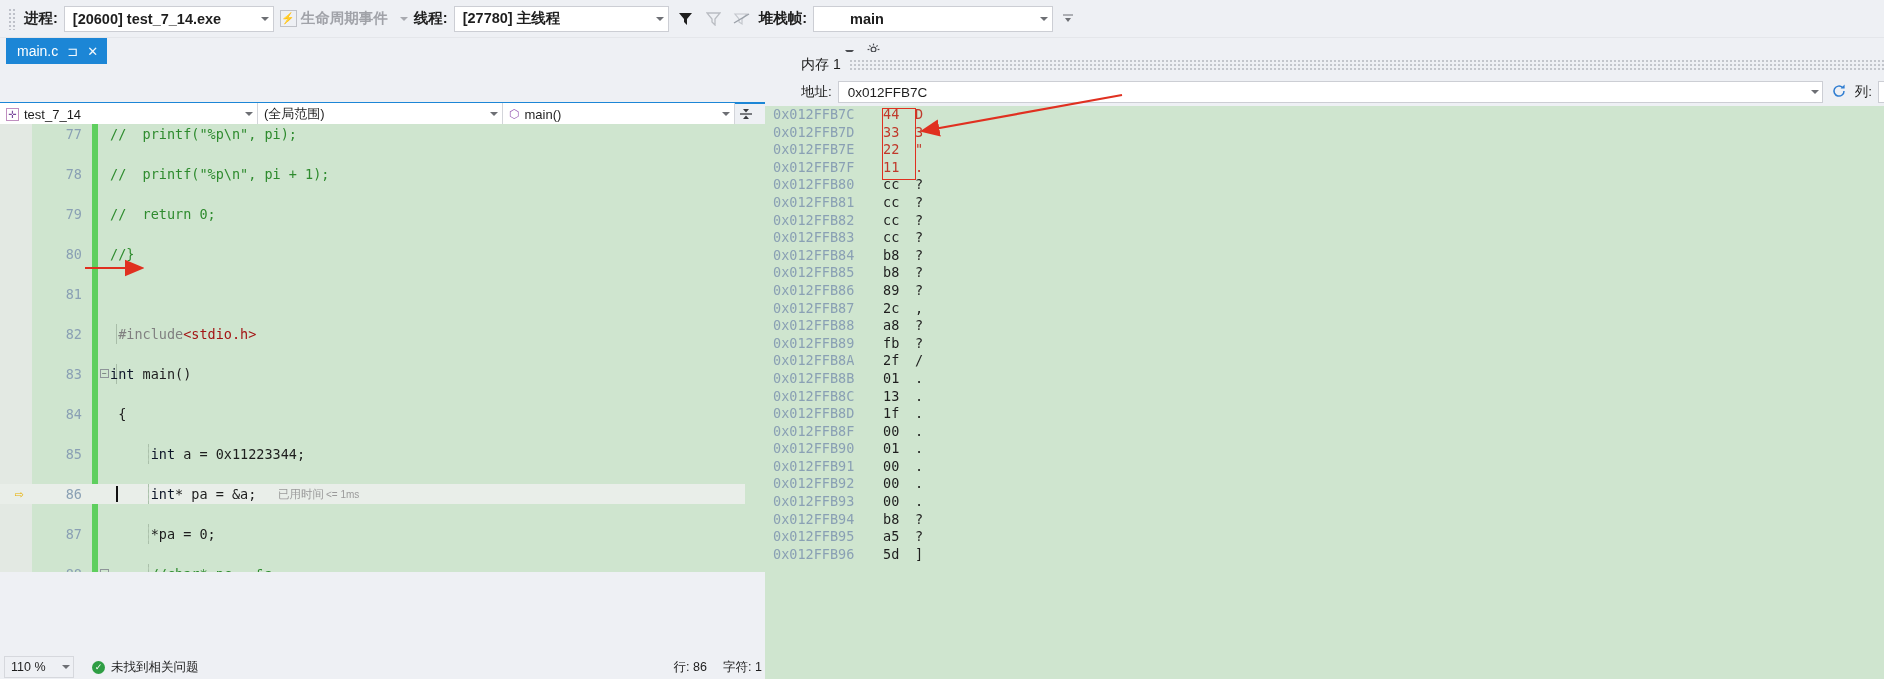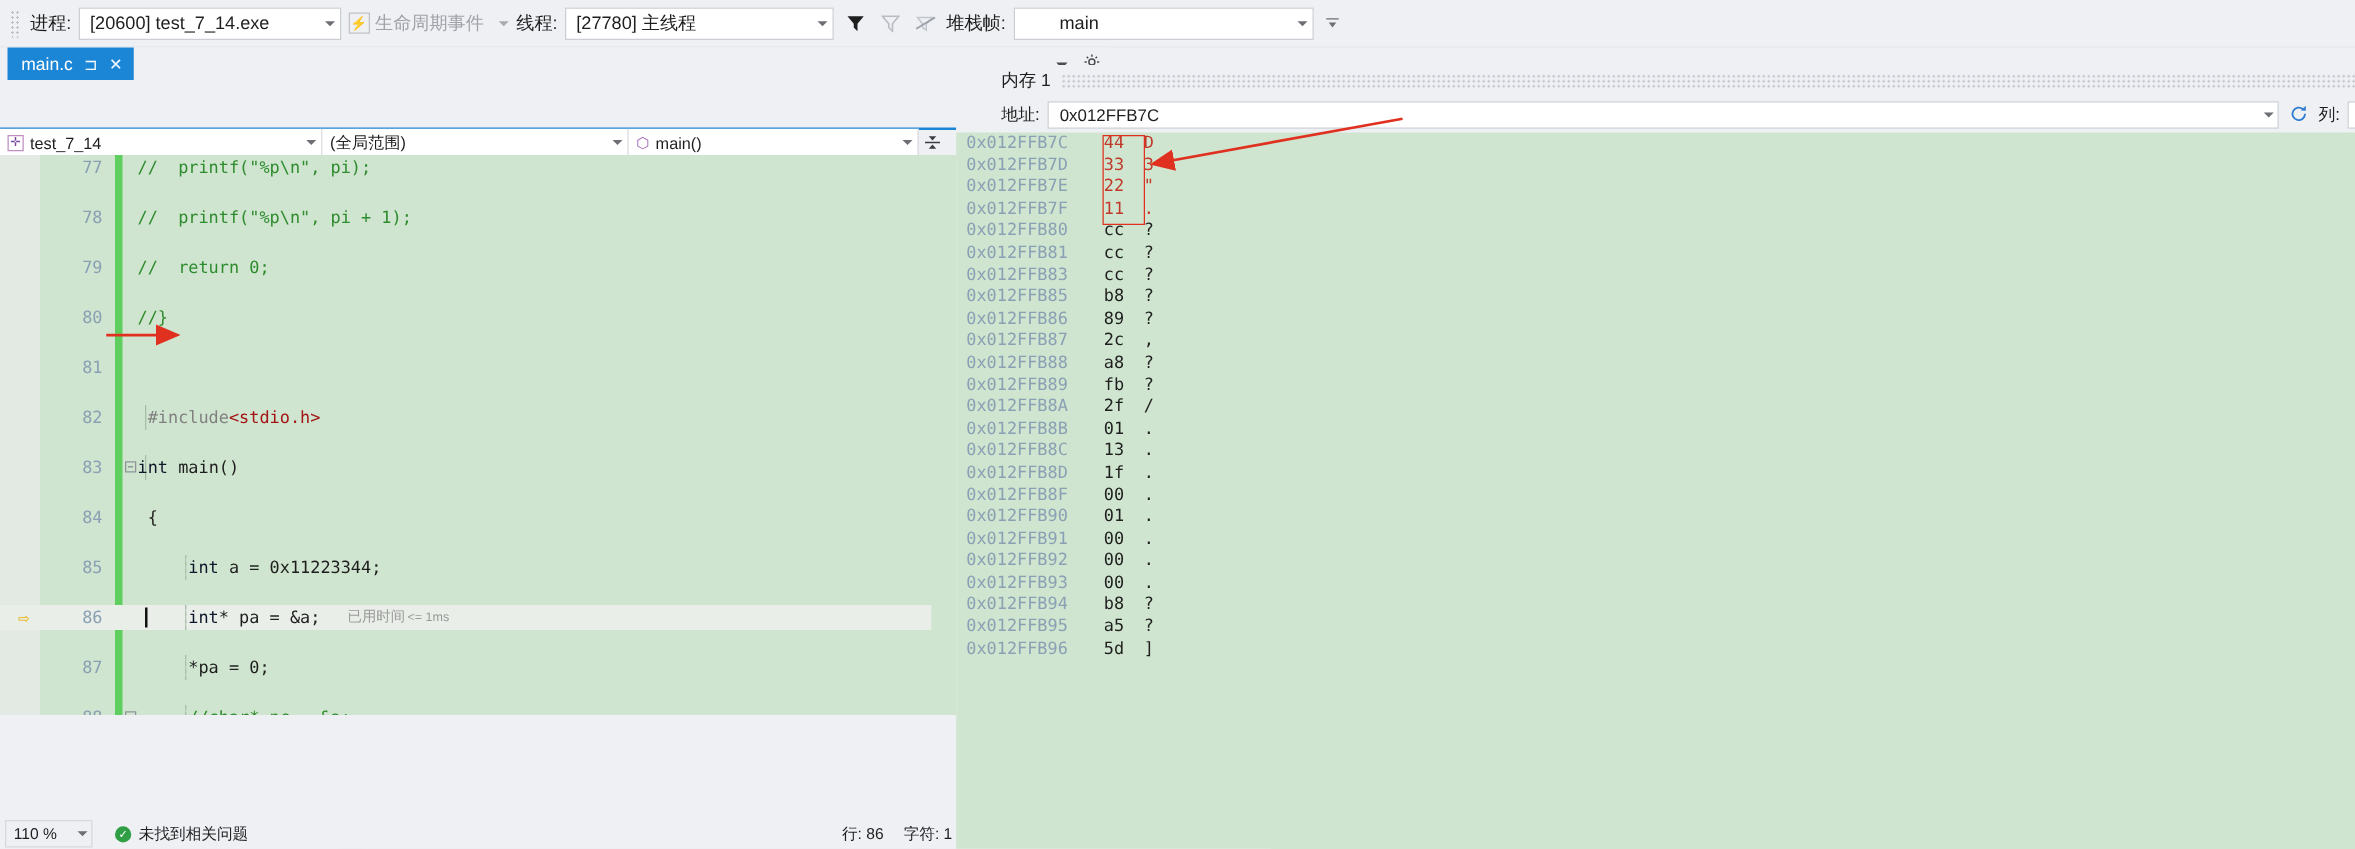--- a/index.html
+++ b/index.html
@@ -14,20 +14,21 @@
   }
   #app { position: relative; width: 1884px; height: 679px; }
 
   
   .debug-toolbar {
     position: absolute; left: 0; top: 0; width: 1884px; height: 38px;
     background: #eef0f4;
     display: flex; align-items: center; gap: 6px;
     padding-left: 8px;
     border-bottom: 1px solid #e4e6ea;
+    font-weight: bold;
   }
   .grip { width: 8px; height: 22px;
     background-image: radial-gradient(#b9bcc4 1px, transparent 1px);
     background-size: 4px 4px; opacity: .9; margin-right: 2px; }
   .tb-label { font-size: 14.5px; color: #1e1e1e; white-space: nowrap; }
   .combo {
     height: 26px; background: #fff; border: 1px solid #ccced4;
     display: flex; align-items: center; justify-content: space-between;
     padding: 0 4px 0 8px; font-size: 14.5px; color: #1e1e1e;
     white-space: nowrap; overflow: hidden;
@@ -368,21 +369,23 @@
     </div>
 
     <div class="mem-body">
       <div id="mem-rows">
           <div class="mrow"><span class="maddr">0x012FFB7C</span><span class="mhex hot">44</span><span class="mascii hot">D</span></div>
           <div class="mrow"><span class="maddr">0x012FFB7D</span><span class="mhex hot">33</span><span class="mascii hot">3</span></div>
           <div class="mrow"><span class="maddr">0x012FFB7E</span><span class="mhex hot">22</span><span class="mascii hot">"</span></div>
           <div class="mrow"><span class="maddr">0x012FFB7F</span><span class="mhex hot">11</span><span class="mascii hot">.</span></div>
           <div class="mrow"><span class="maddr">0x012FFB80</span><span class="mhex">cc</span><span class="mascii">?</span></div>
           <div class="mrow"><span class="maddr">0x012FFB81</span><span class="mhex">cc</span><span class="mascii">?</span></div>
+          <div class="mrow"><span class="maddr">0x012FFB82</span><span class="mhex">cc</span><span class="mascii">?</span></div>
           <div class="mrow"><span class="maddr">0x012FFB83</span><span class="mhex">cc</span><span class="mascii">?</span></div>
+          <div class="mrow"><span class="maddr">0x012FFB84</span><span class="mhex">b8</span><span class="mascii">?</span></div>
           <div class="mrow"><span class="maddr">0x012FFB85</span><span class="mhex">b8</span><span class="mascii">?</span></div>
           <div class="mrow"><span class="maddr">0x012FFB86</span><span class="mhex">89</span><span class="mascii">?</span></div>
           <div class="mrow"><span class="maddr">0x012FFB87</span><span class="mhex">2c</span><span class="mascii">,</span></div>
           <div class="mrow"><span class="maddr">0x012FFB88</span><span class="mhex">a8</span><span class="mascii">?</span></div>
           <div class="mrow"><span class="maddr">0x012FFB89</span><span class="mhex">fb</span><span class="mascii">?</span></div>
           <div class="mrow"><span class="maddr">0x012FFB8A</span><span class="mhex">2f</span><span class="mascii">/</span></div>
           <div class="mrow"><span class="maddr">0x012FFB8B</span><span class="mhex">01</span><span class="mascii">.</span></div>
           <div class="mrow"><span class="maddr">0x012FFB8C</span><span class="mhex">13</span><span class="mascii">.</span></div>
           <div class="mrow"><span class="maddr">0x012FFB8D</span><span class="mhex">1f</span><span class="mascii">.</span></div>
           <div class="mrow"><span class="maddr">0x012FFB8F</span><span class="mhex">00</span><span class="mascii">.</span></div>

